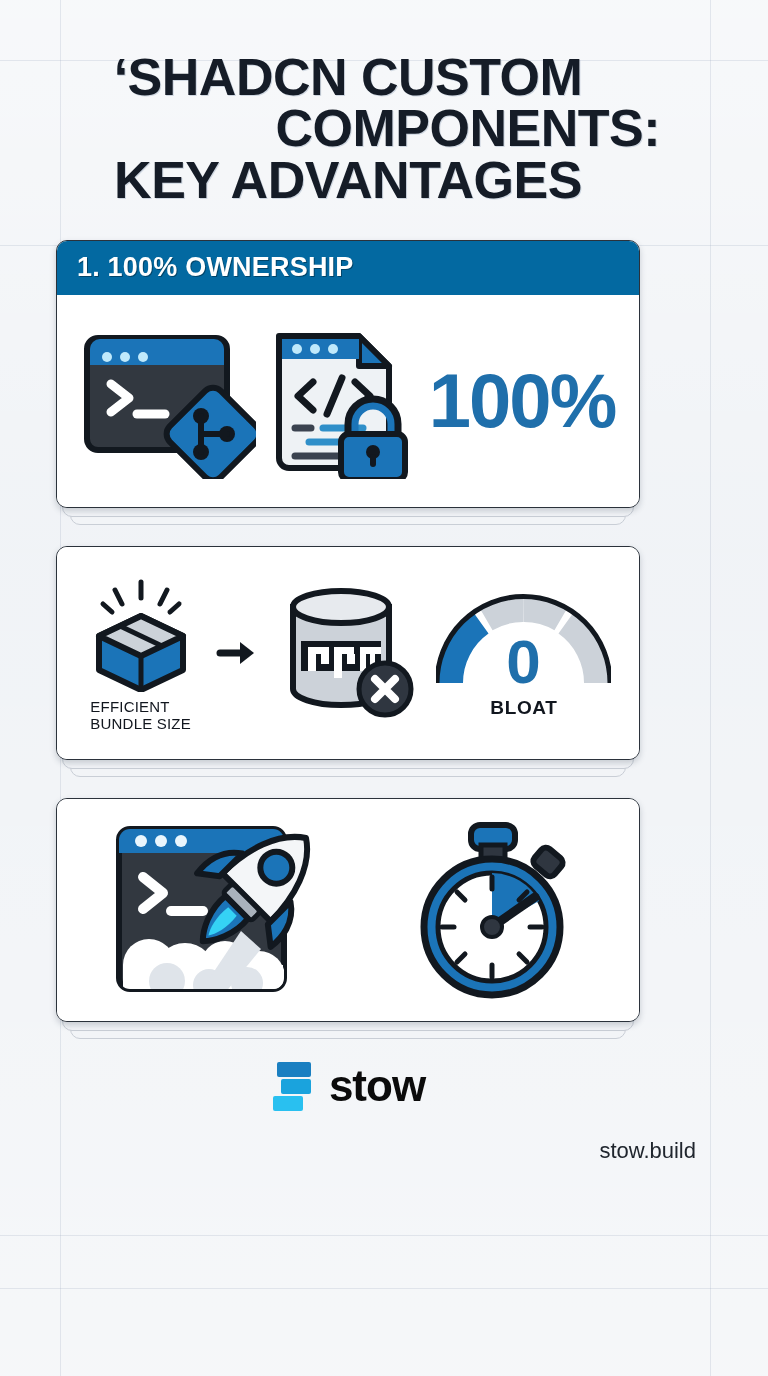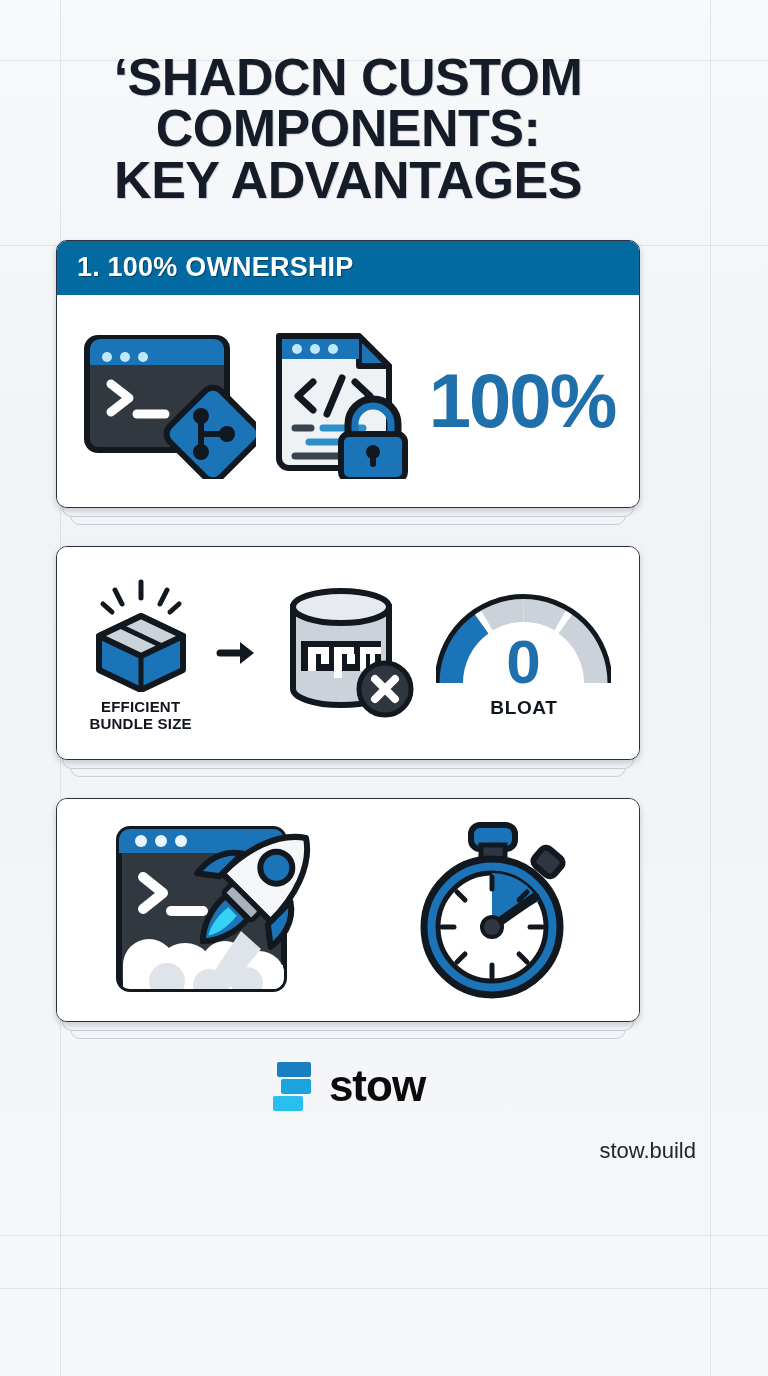--- a/index.html
+++ b/index.html
@@ -49,21 +49,21 @@
     font-family: "Liberation Sans", sans-serif;
     font-size: 54px;
     line-height: 0.99;
     font-weight: bold;
     letter-spacing: -0.5px;
     color: #151c27;
     text-shadow: 1px 1px 0 rgba(160,175,195,0.45);
   }
   .title-line { display: block; white-space: nowrap; }
   .title-line.l1 { font-size: 52px; }
-  .title-line.l2 { font-size: 52px; }
+  .title-line.l2 { font-size: 52px; text-align: right; }
   .title-line.l3 { font-size: 52px; }
 
   
   #cards { margin-top: 34px; padding: 0 56px; }
 
   .card-wrap {
     position: relative;
     margin-bottom: 38px;
   }
   
@@ -112,23 +112,22 @@
     font-weight: bold;
     color: #1f6fab;
     letter-spacing: -2px;
     line-height: 1;
   }
 
   .icon-col { display: flex; flex-direction: column; align-items: center; }
   .icon-caption {
     margin-top: 6px;
     font-size: 15px;
-    font-weight: bold;
+    font-weight: normal;
     color: #11161e;
-    text-align: center;
     line-height: 1.15;
     letter-spacing: 0.2px;
   }
   .gauge-label {
     font-size: 19px;
     font-weight: bold;
     color: #11161e;
     letter-spacing: 0.6px;
     margin-top: 2px;
   }

